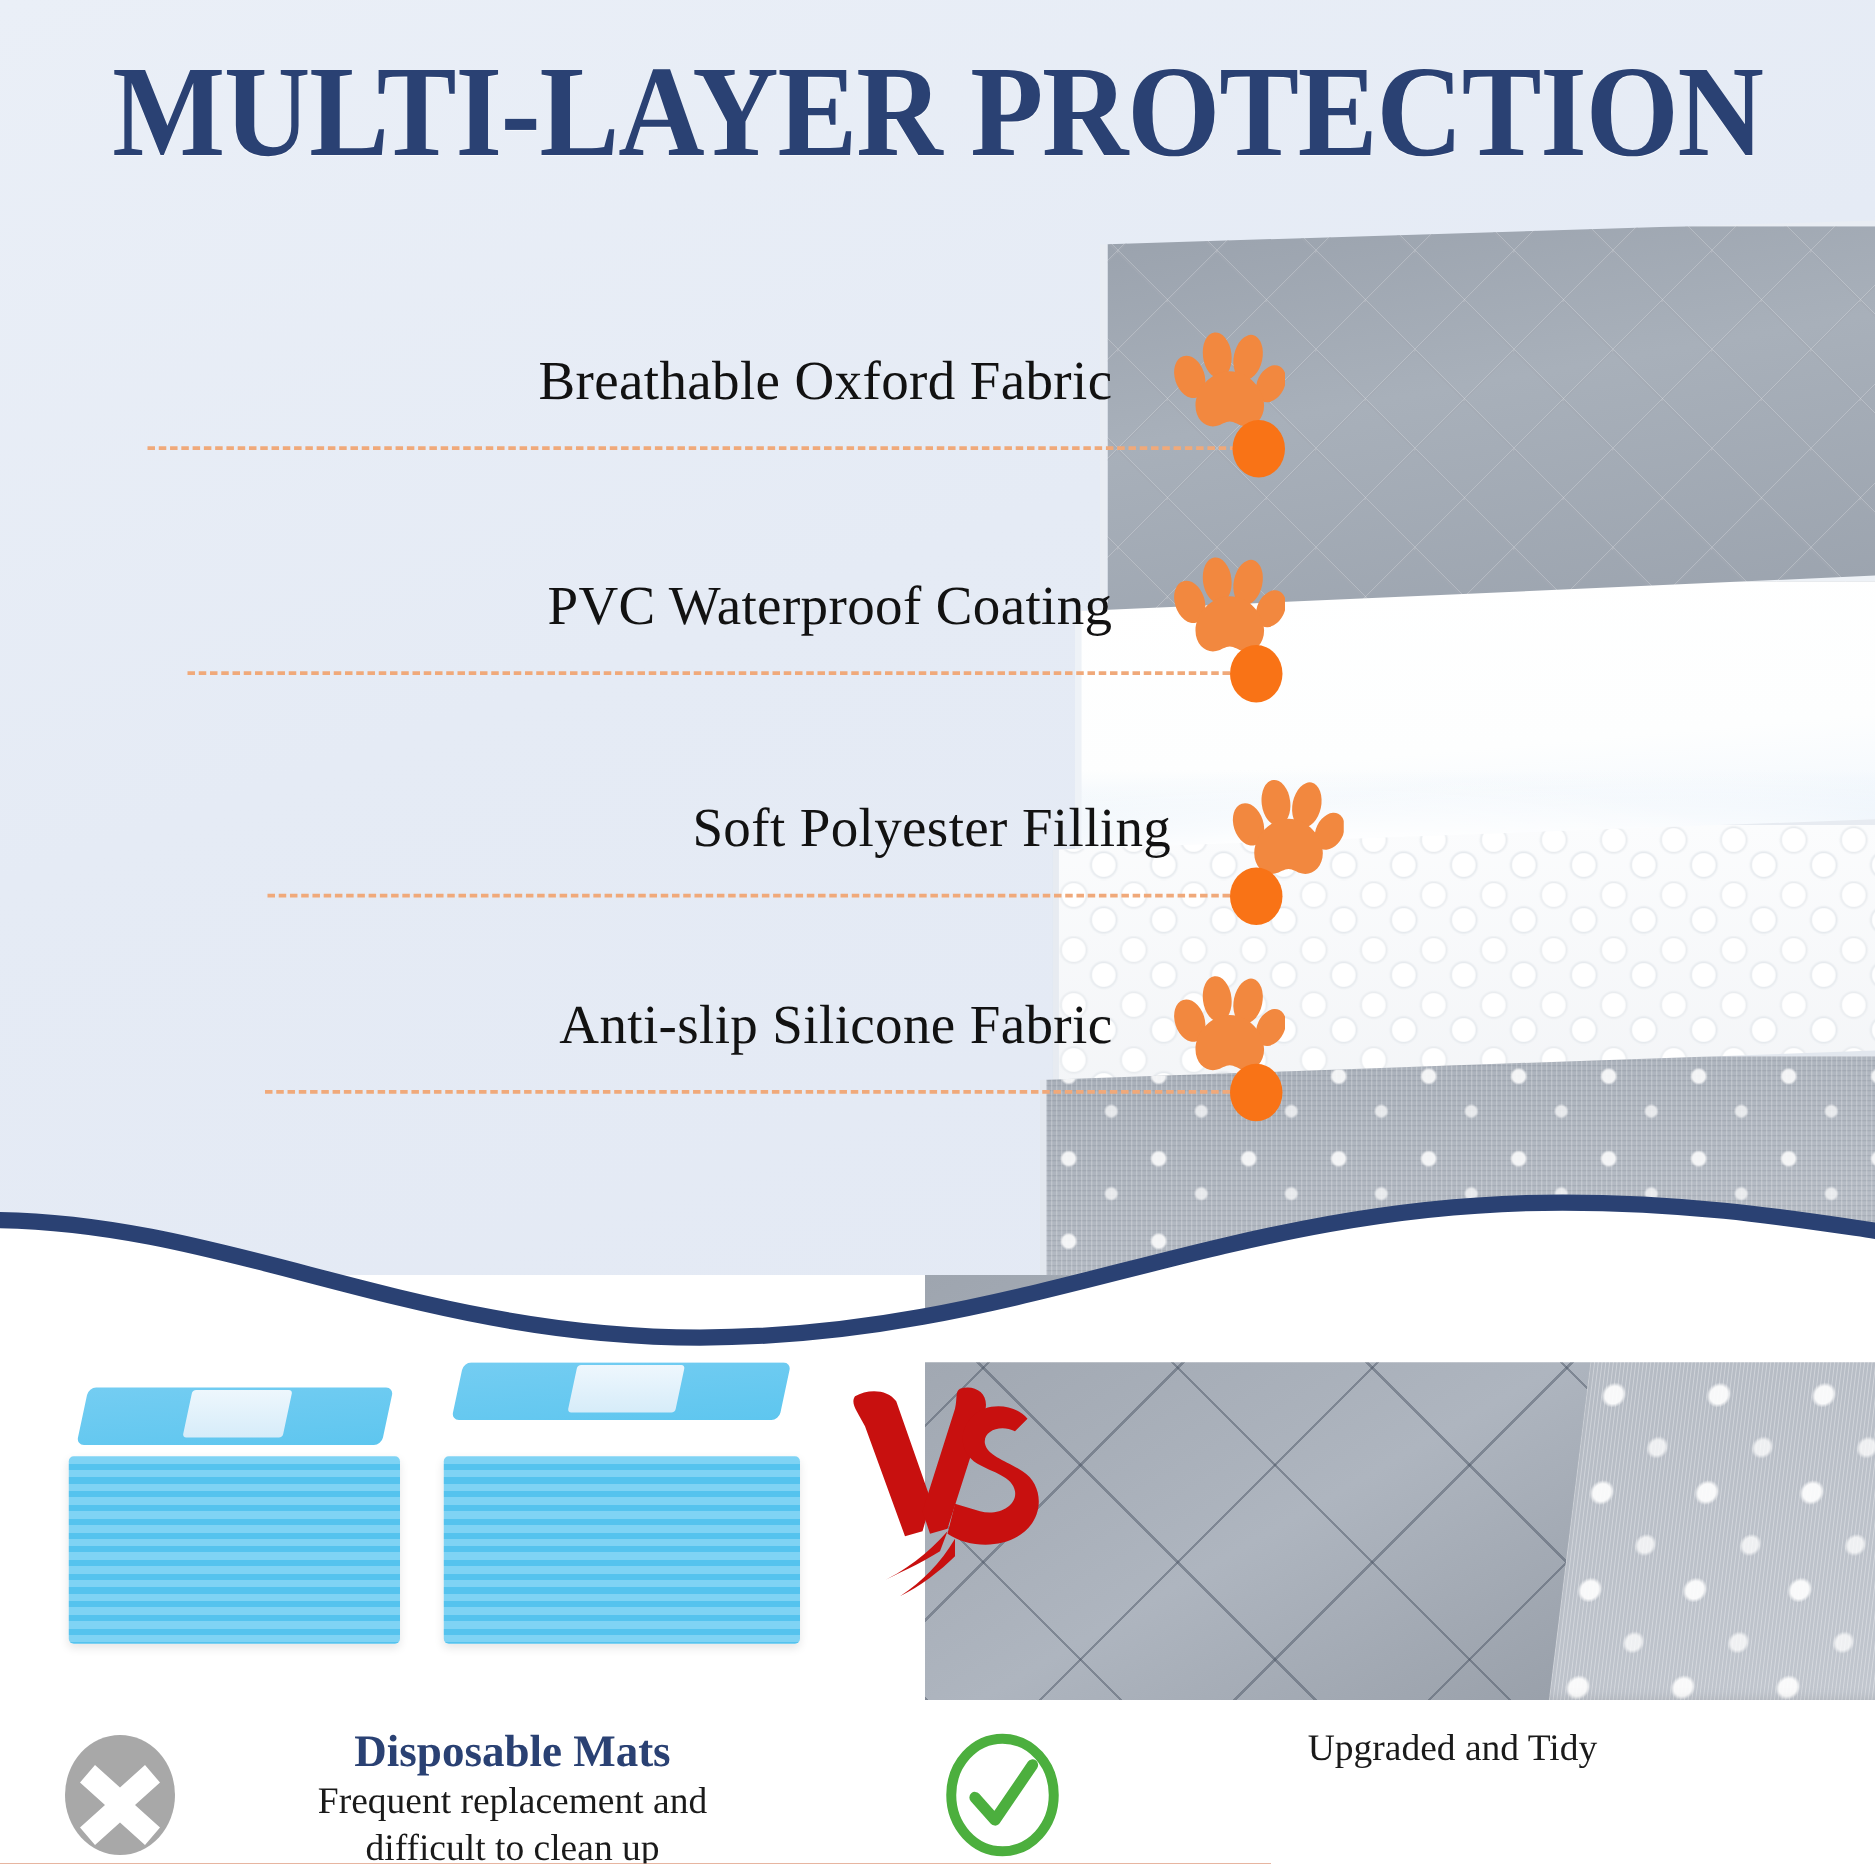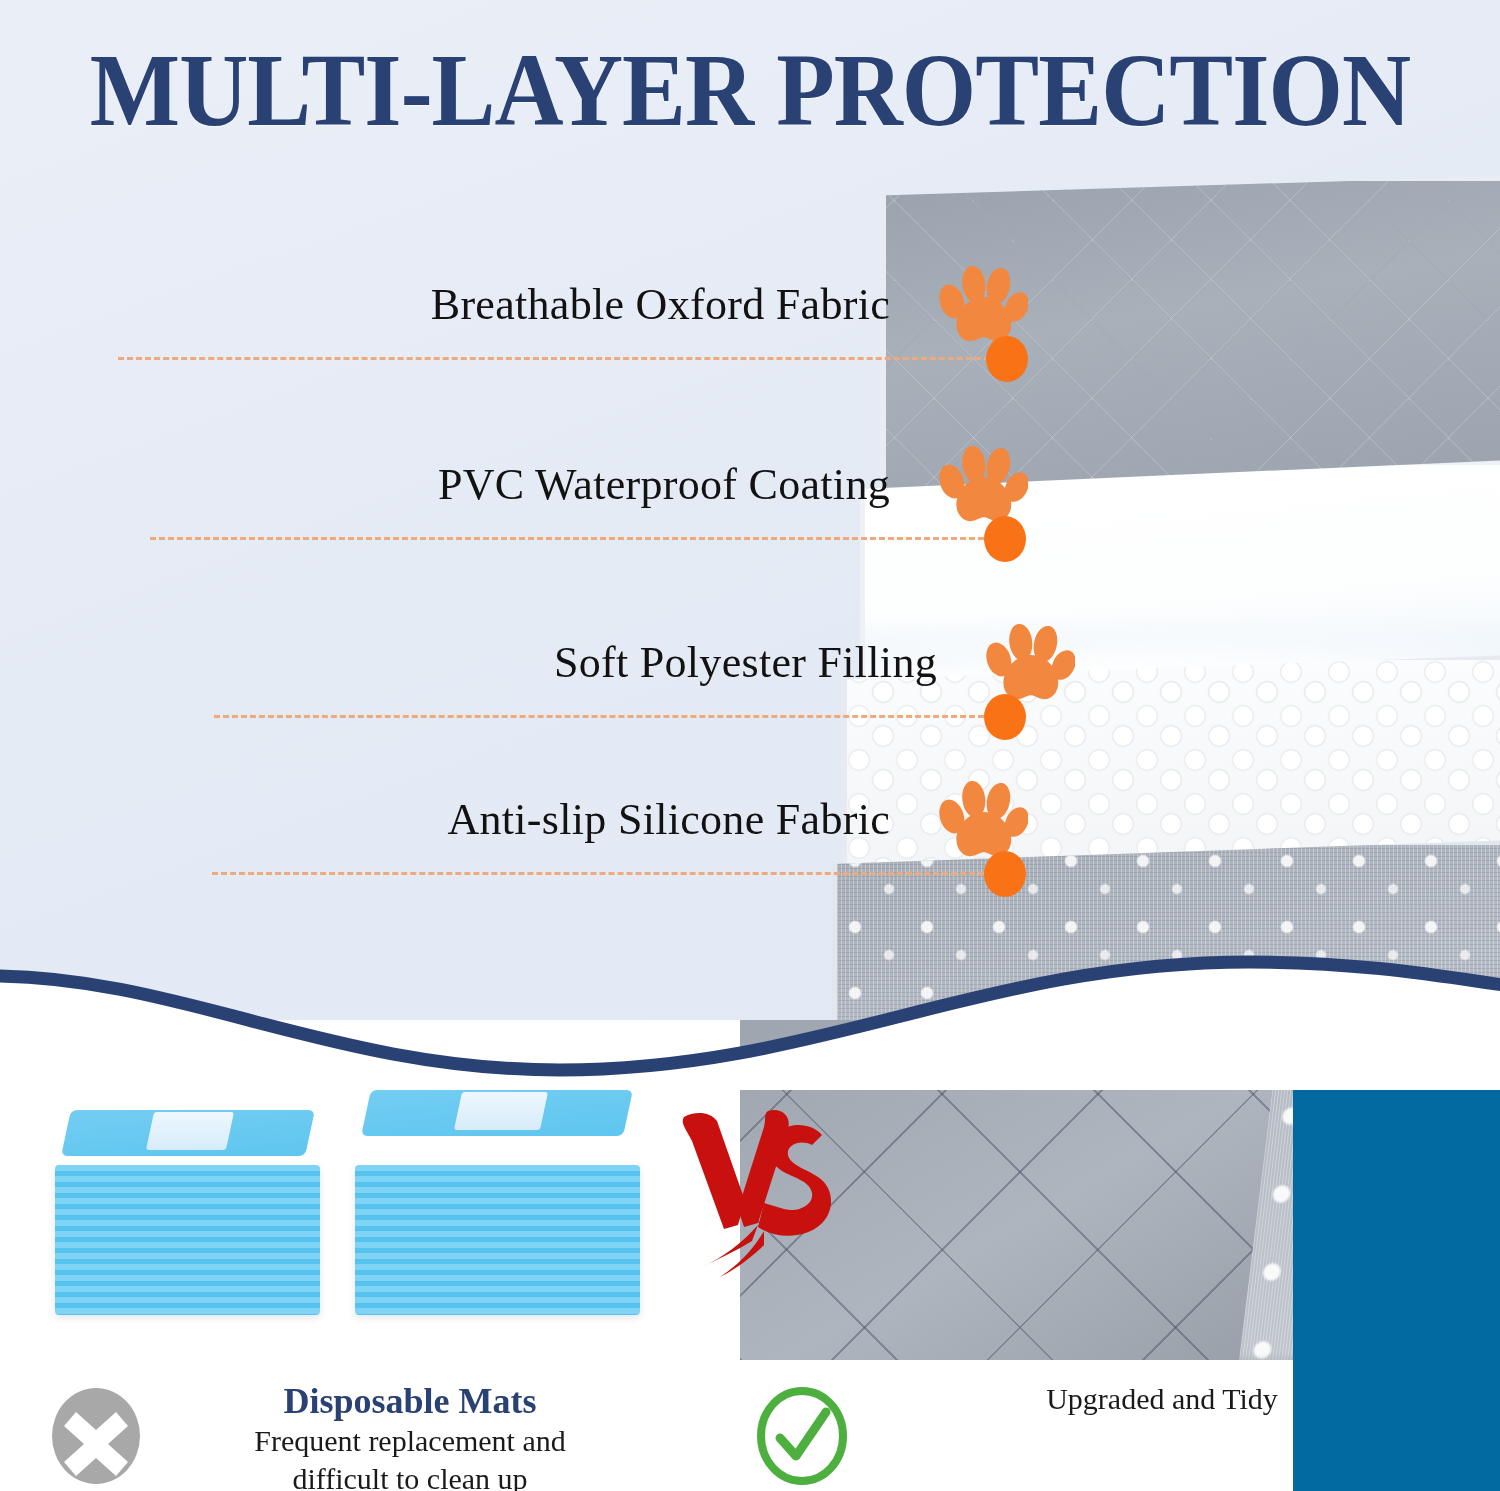--- a/index.html
+++ b/index.html
@@ -5,21 +5,21 @@
   html,body{margin:0;padding:0;}
   body{
     width:1500px;height:1491px;
     font-family:"Liberation Serif", serif;
     background:#ffffff;
     overflow:hidden;
   }
   #page{
     position:relative;
     width:1500px;height:1491px;
-    background:#0369a1;
+    background:#c2410c;
     overflow:hidden;
   }
 
   
   #top-section{
     position:absolute;left:0;top:0;width:1500px;height:1030px;
     background:linear-gradient(160deg,#eaeff7 0%, #e5ebf5 45%, #e3e9f4 100%);
     overflow:hidden;
   }
 
@@ -125,21 +125,21 @@
   .dot{
     position:absolute;width:42px;height:46px;border-radius:50%;
     background:#f97316;
   }
 
   
   #wave{position:absolute;left:0;top:940px;width:1500px;height:150px;}
 
   
   #bottom-section{
-    position:absolute;left:0;top:1020px;width:1293px;height:471px;
+    position:absolute;left:0;top:1020px;width:1500px;height:471px;
     background:#ffffff;overflow:hidden;
   }
 
   
   #pads{position:absolute;left:55px;top:65px;width:600px;height:230px;}
   .pad-stack{position:absolute;bottom:0;}
   .pad-body{
     position:absolute;left:0;bottom:0;width:100%;height:150px;
     background:
       repeating-linear-gradient(180deg, #7fd3f4 0 6px, #55c3ee 6px 11px);

